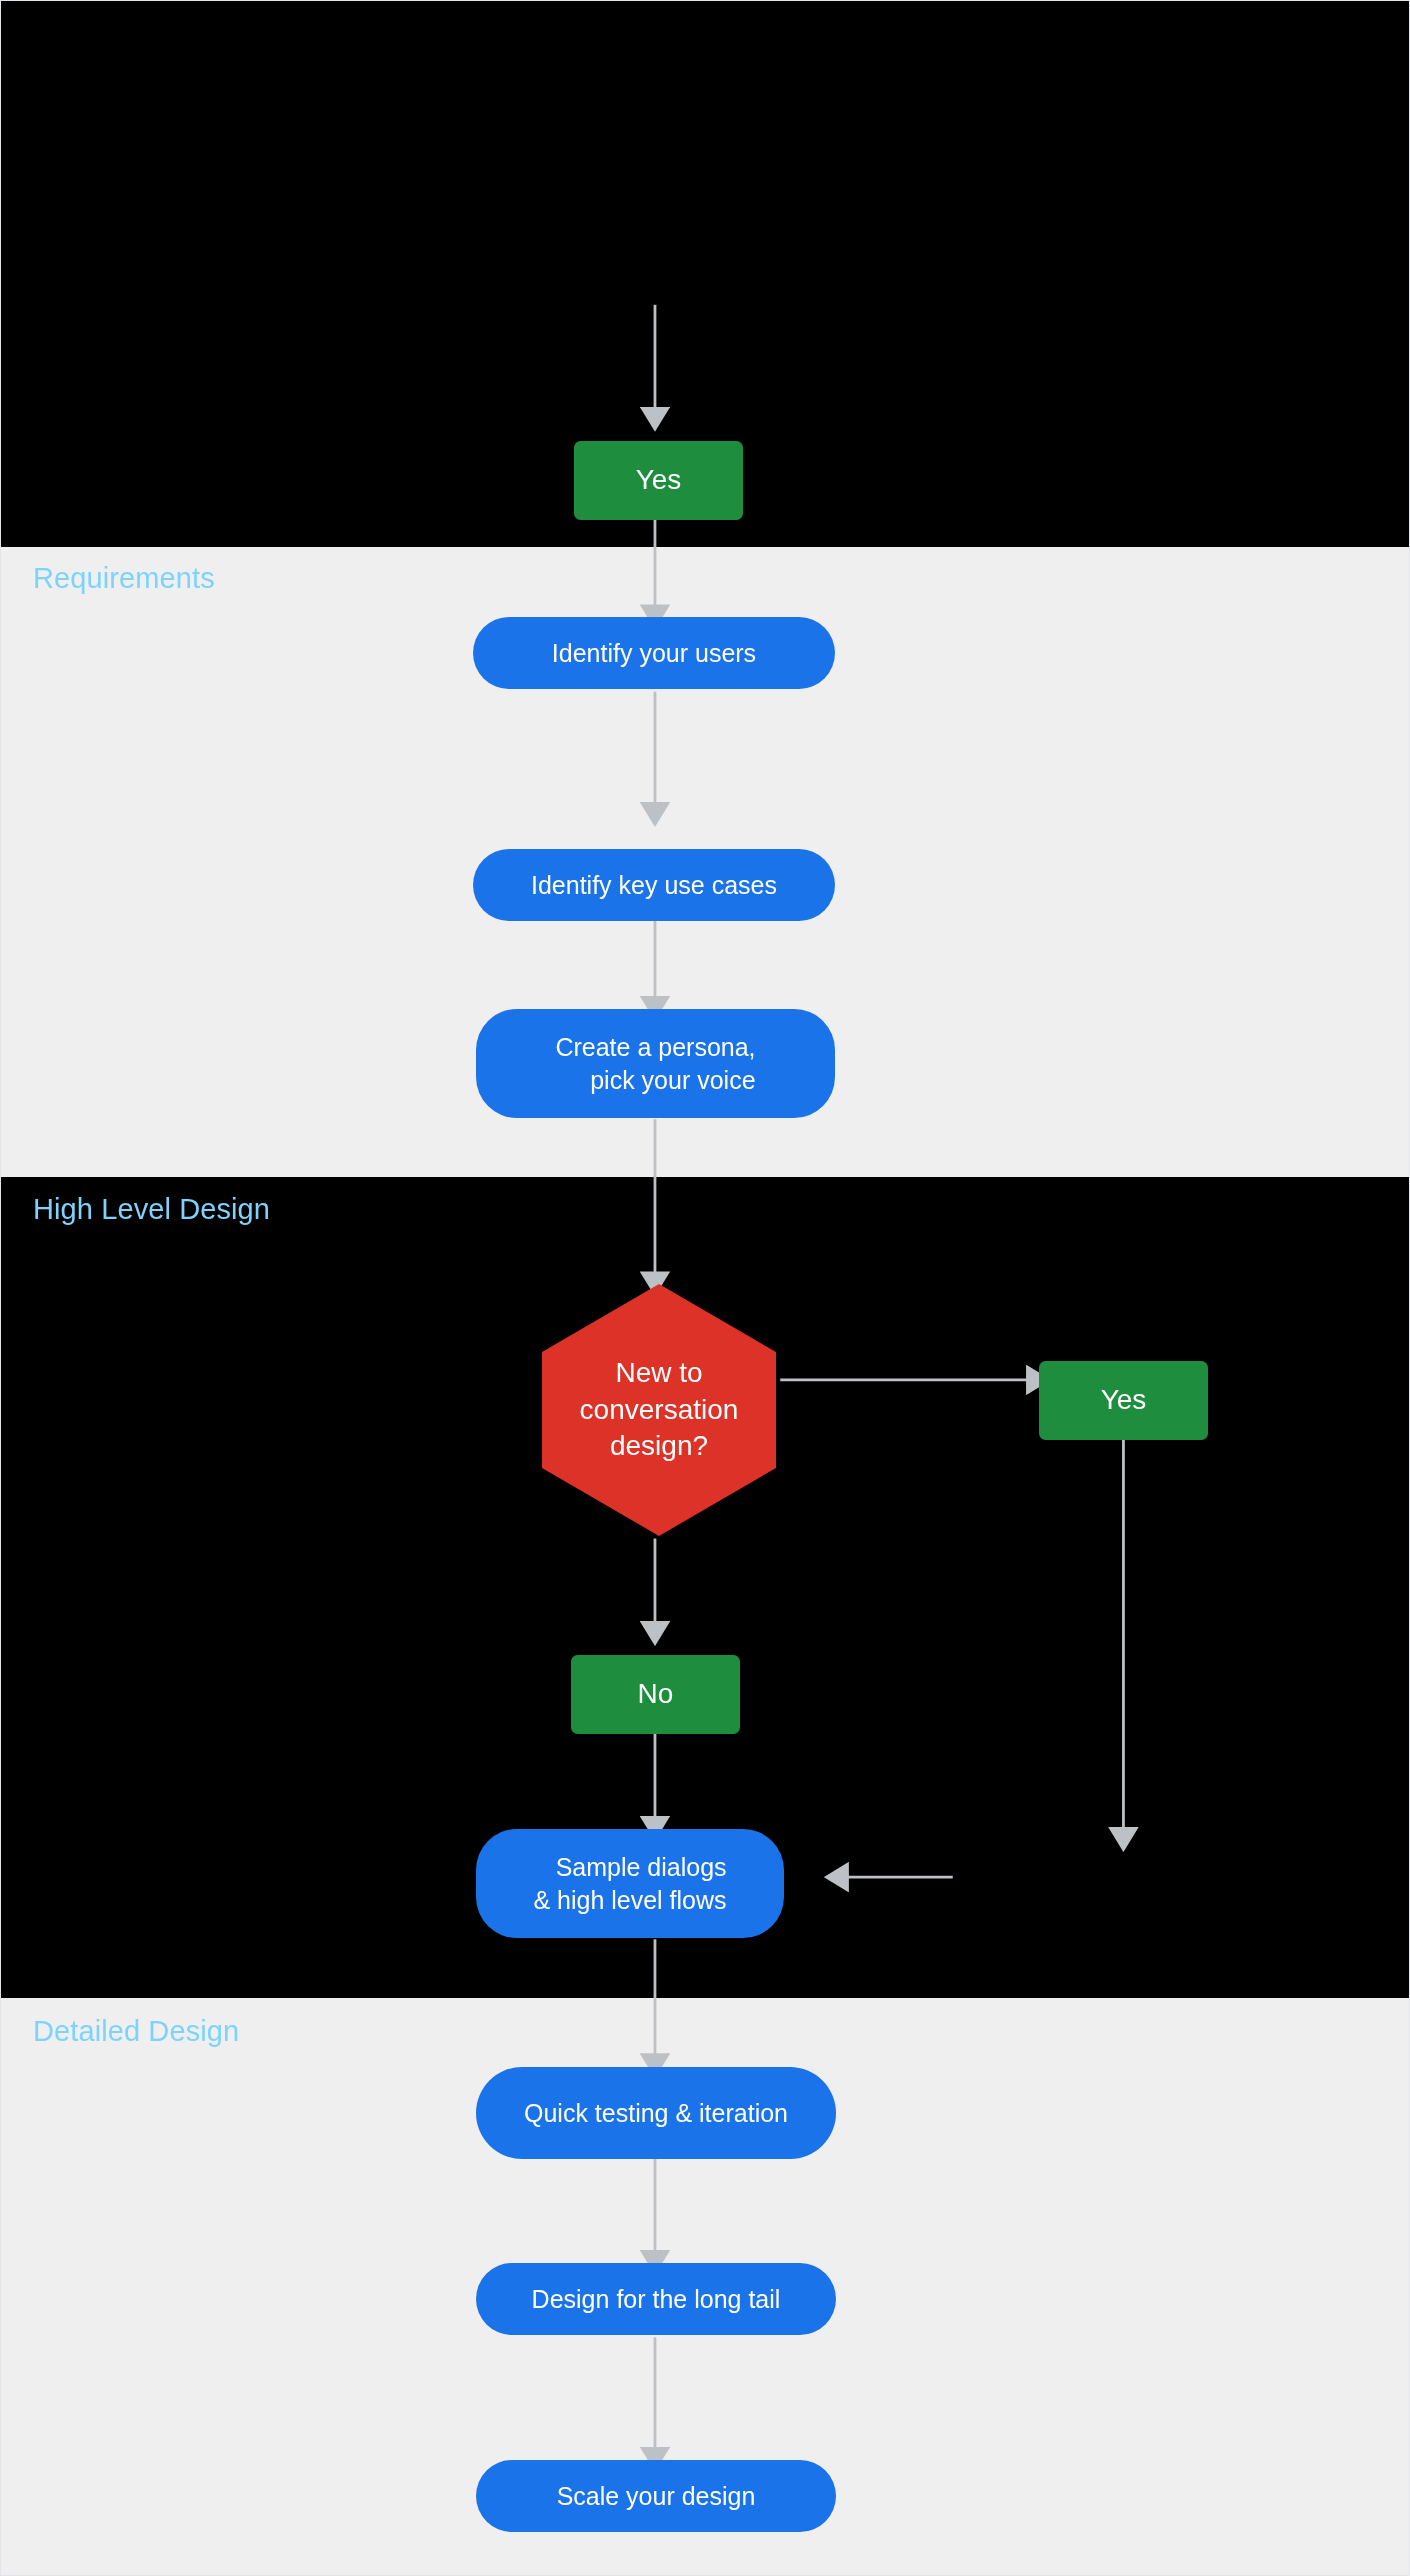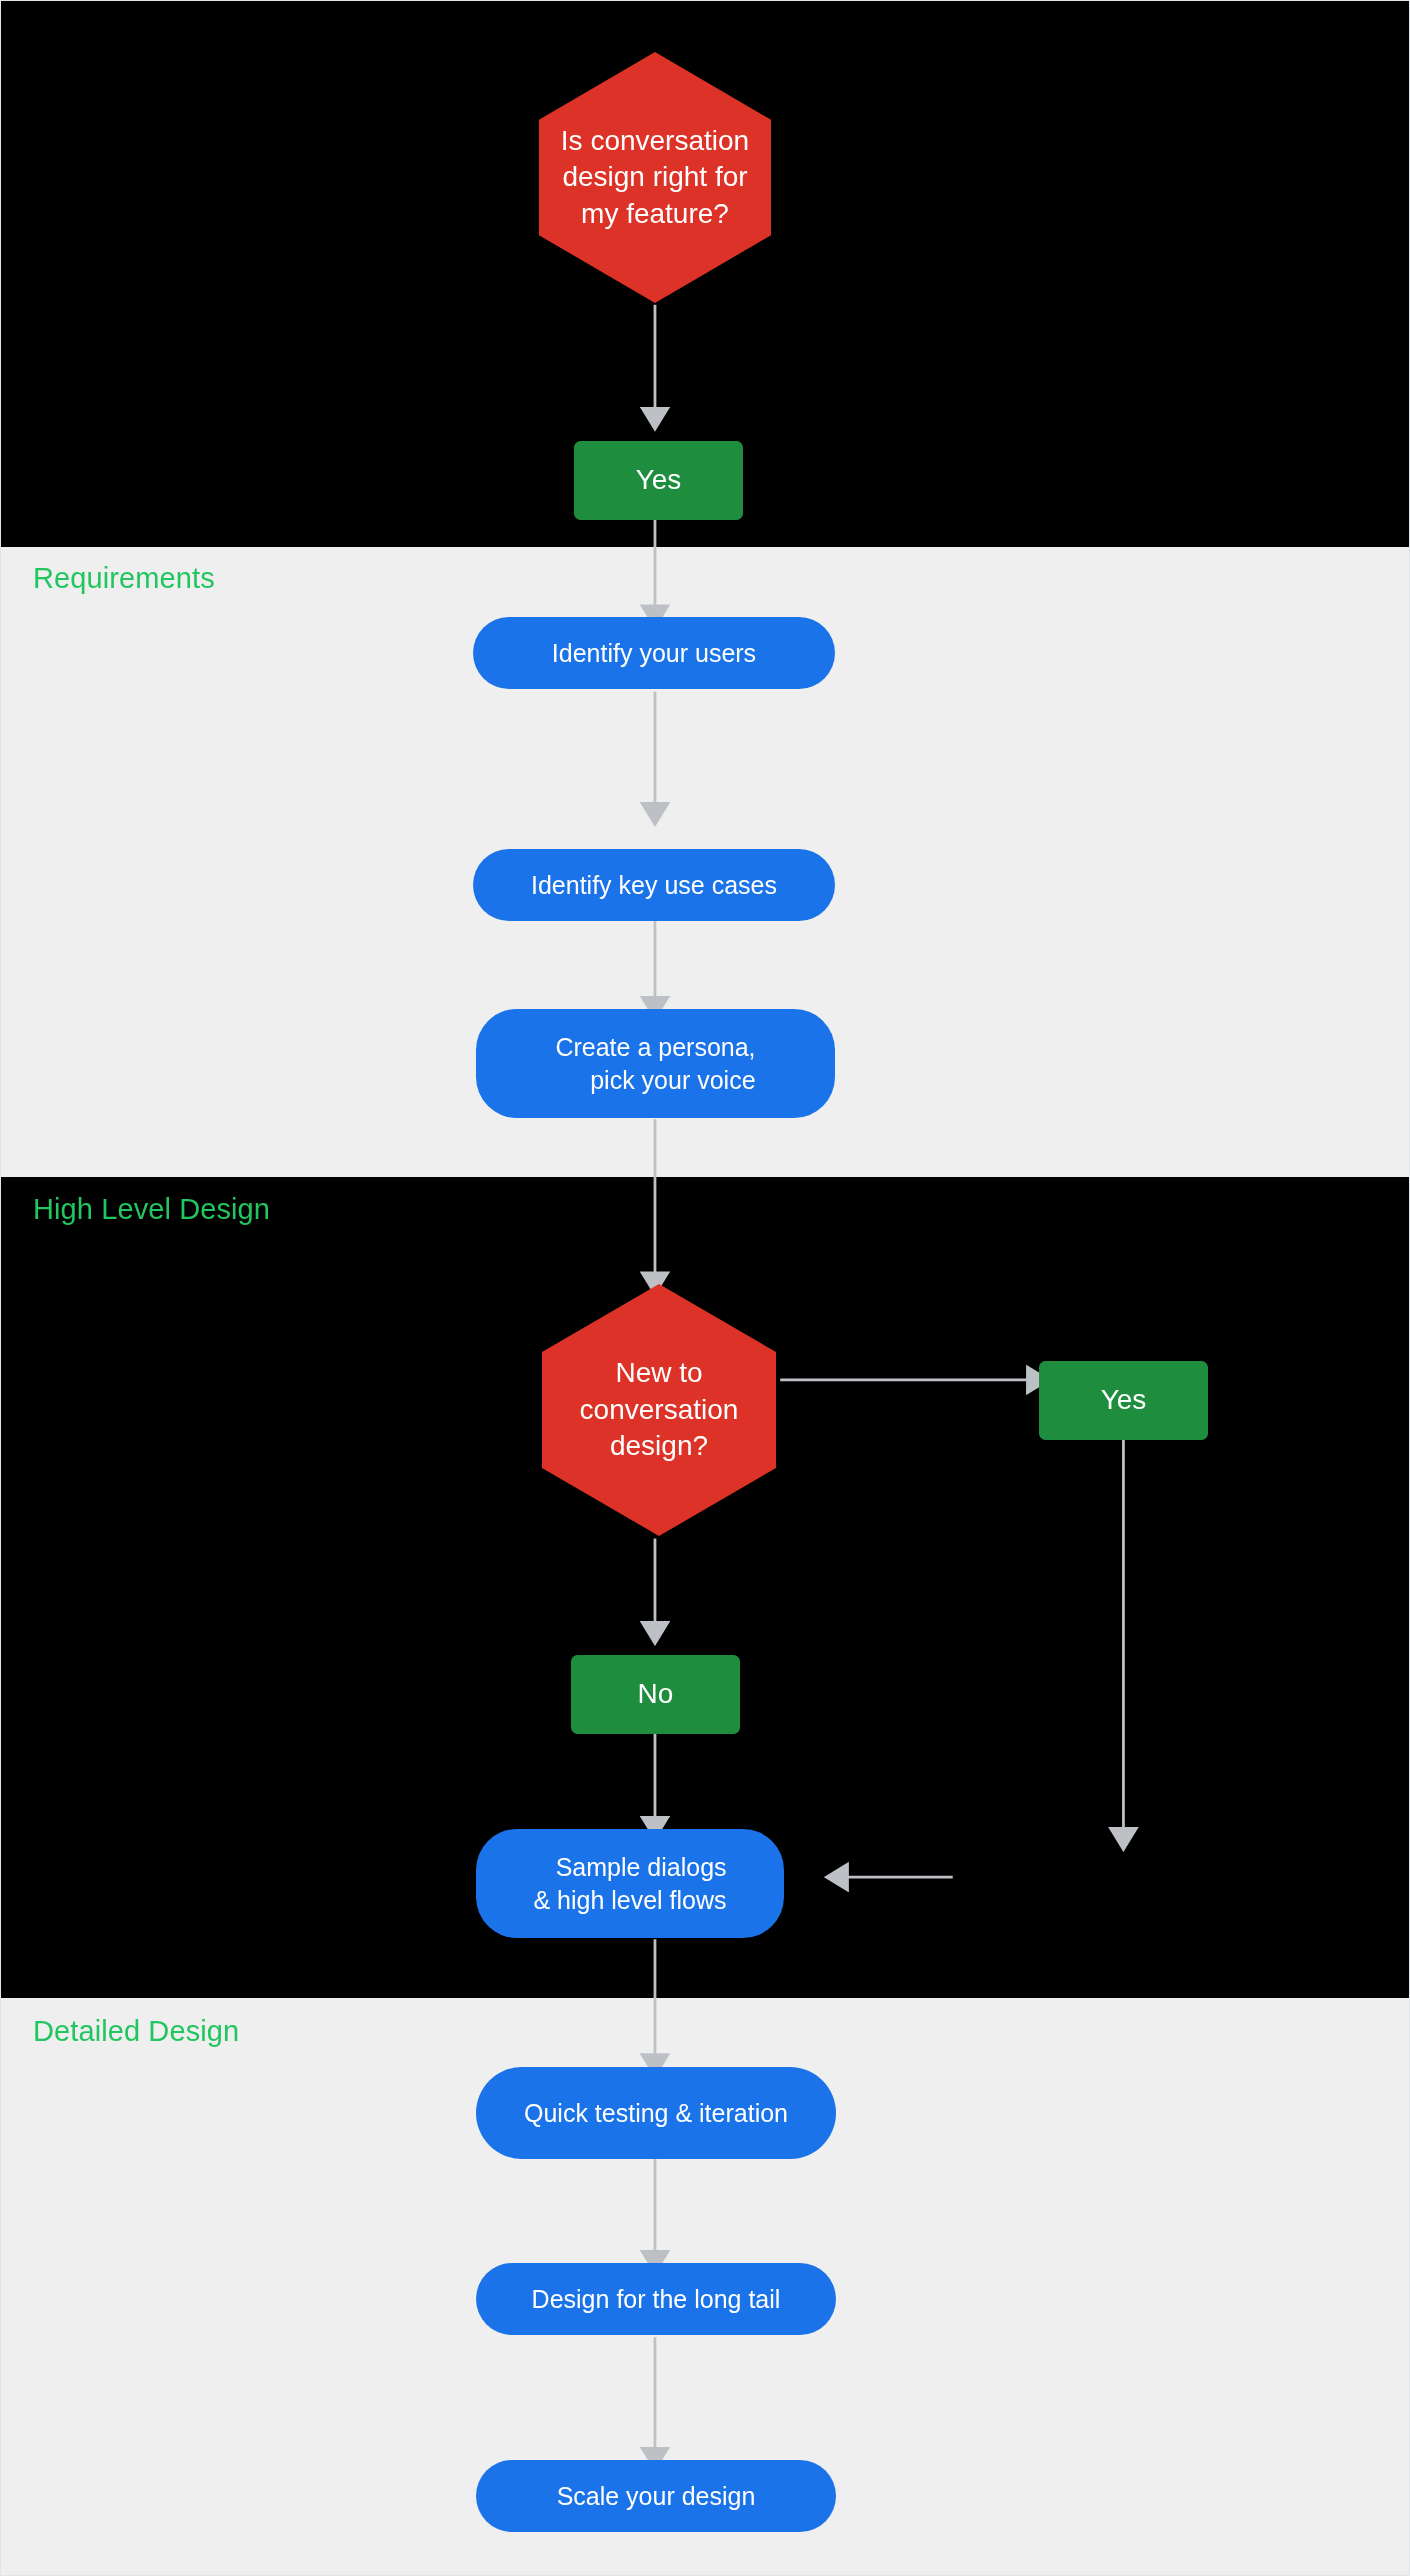--- a/index.html
+++ b/index.html
@@ -28,21 +28,21 @@
   #band-1 { top: 0px;    height: 546px; }
   #band-2 { top: 546px;  height: 630px; }
   #band-3 { top: 1176px; height: 821px; }
   #band-4 { top: 1997px; height: 579px; }
 
   
   .section-label {
     position: absolute;
     font-size: 29px;
     letter-spacing: 0.1px;
-    color: #22c55e;
+    color: #7dd3fc;
     white-space: nowrap;
   }
   #label-requirements    { left: 32px; top: 561px;  }
   #label-highlevel       { left: 32px; top: 1192px; }
   #label-detailed        { left: 32px; top: 2014px; }
 
   
   #wires {
     position: absolute; left: 0; top: 0;
     width: 1410px; height: 2576px;
@@ -141,23 +141,20 @@
       <line x1="705" y1="1657" x2="705" y2="1749"></line>
       <line x1="705" y1="1847" x2="705" y2="1959"></line>
       <line x1="1210" y1="1530" x2="1210" y2="1971"></line>
       <line x1="1026" y1="2022" x2="911" y2="2022"></line>
       <line x1="705" y1="2089" x2="705" y2="2215"></line>
       <line x1="705" y1="2306" x2="705" y2="2427"></line>
       <line x1="705" y1="2518" x2="705" y2="2639"></line>
     </g>
   </svg>
 
-  <div class="node hex" id="node-hex-1">Is conversation
-design right for
-my feature?</div>
 
   <div class="node chip-green" id="node-yes-1">Yes</div>
 
   <div class="node pill-blue" id="node-identify-users">Identify your users</div>
 
   <div class="node pill-blue" id="node-identify-cases">Identify key use cases</div>
 
   <div class="node pill-blue two-line" id="node-create-persona">Create a persona,
 pick your voice</div>
 

